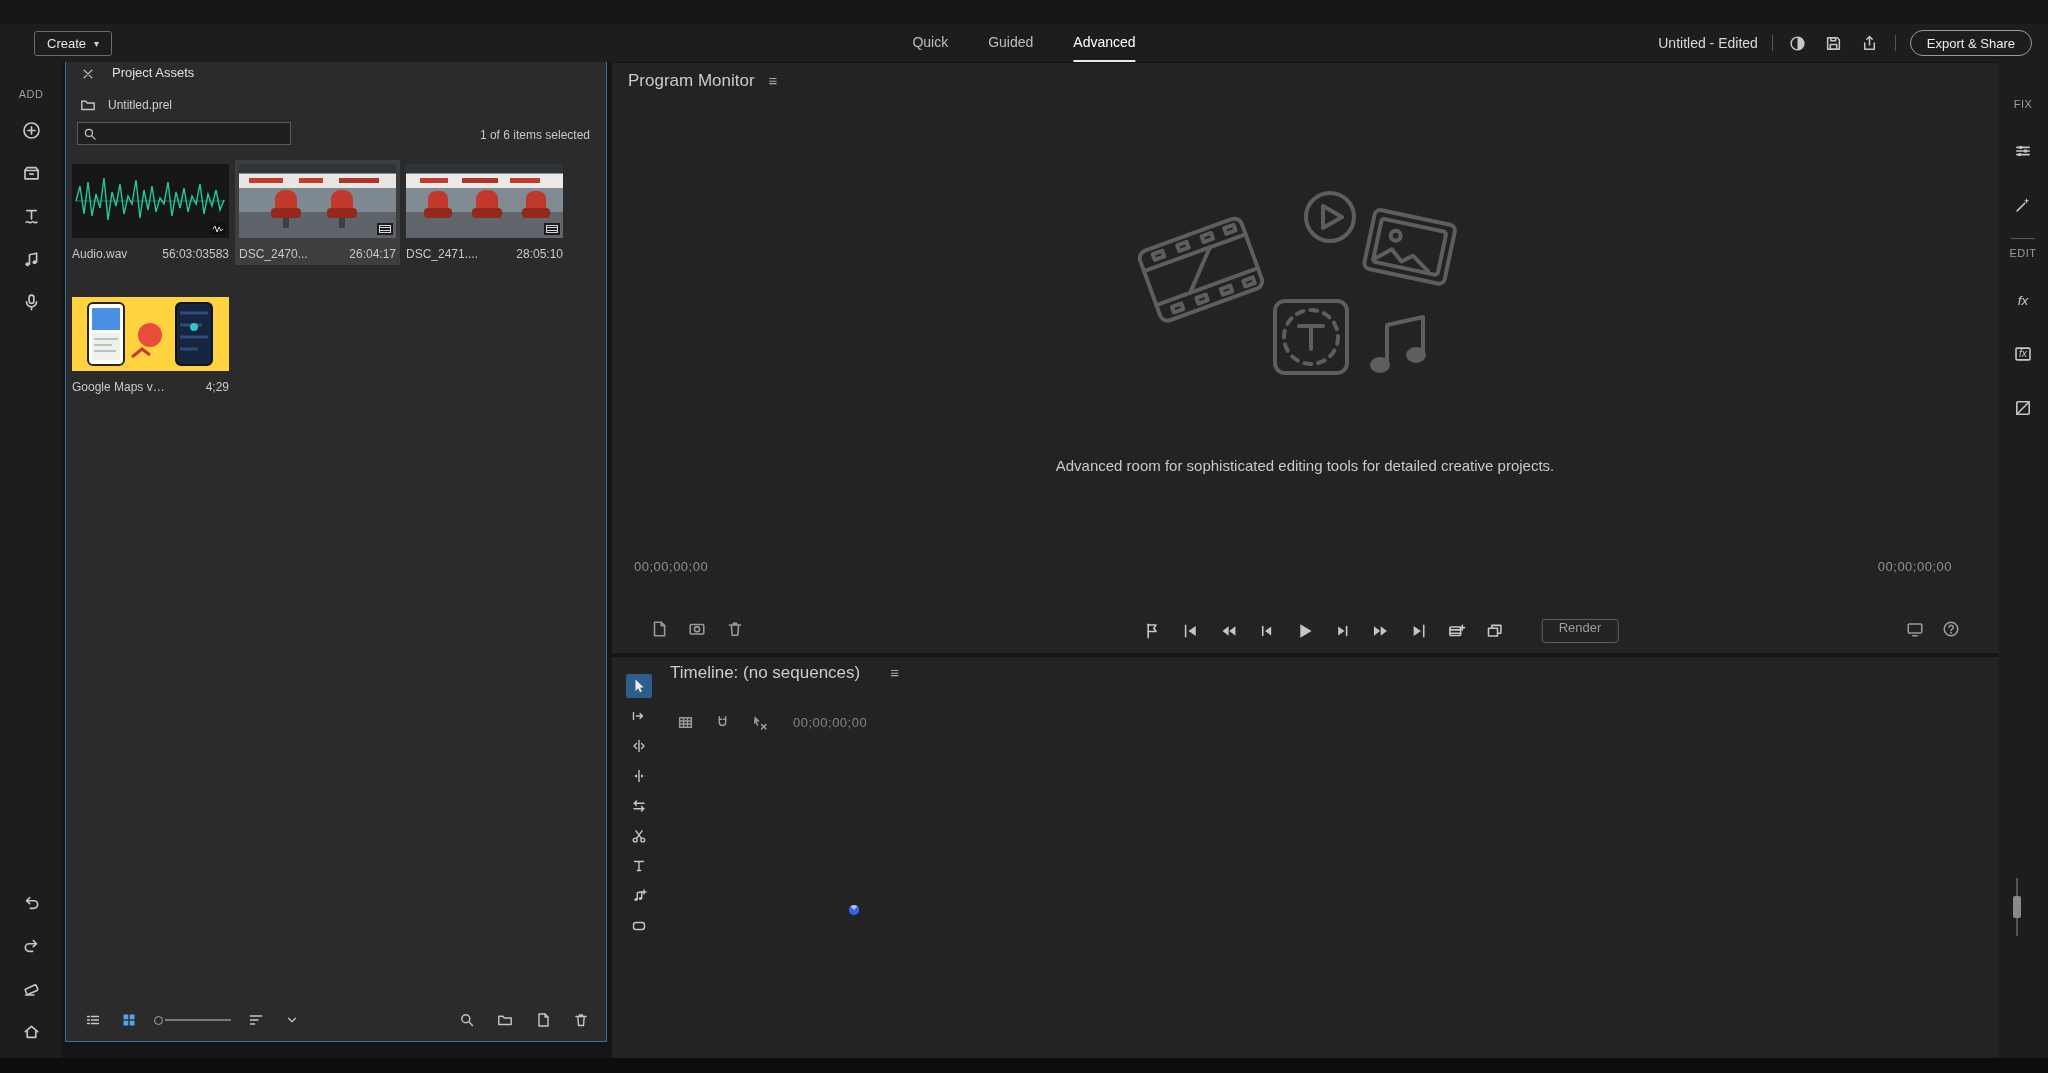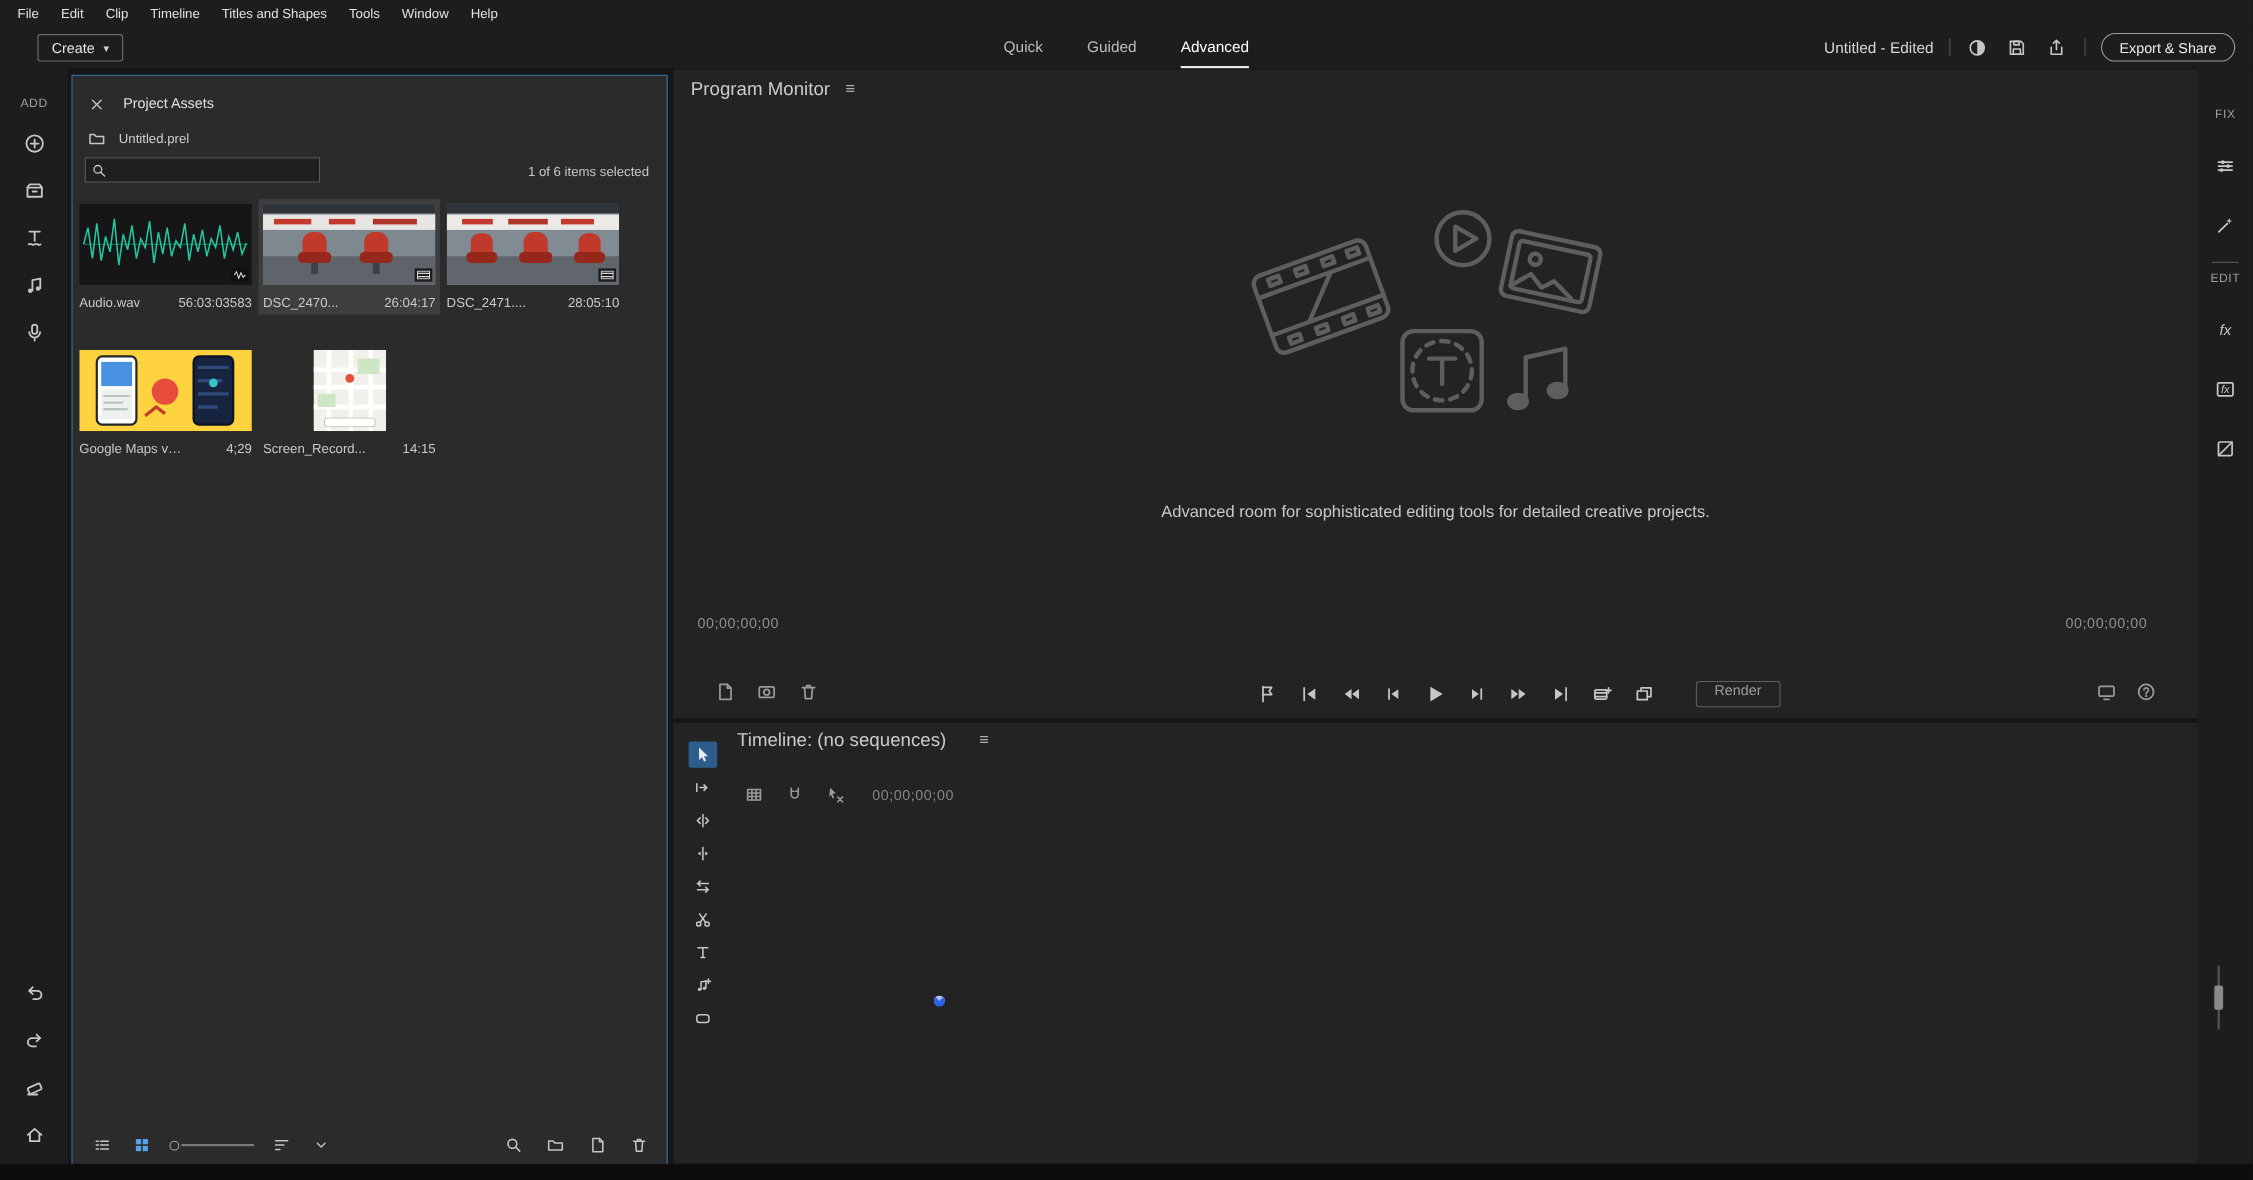--- a/index.html
+++ b/index.html
@@ -34,21 +34,21 @@
   .rail-btn { width:26px; height:26px; display:flex; align-items:center; justify-content:center; margin-top:17px; }
   .rail-bottom { margin-top:auto; display:flex; flex-direction:column; align-items:center; padding-bottom:14px; }
   .rail-bottom .rail-btn { margin-top:17px; }
   .right-rail { position:absolute; right:0; top:62px; bottom:15px; width:50px; background:#1d1d1d;
                 display:flex; flex-direction:column; align-items:center; padding-top:28px; z-index:4; }
   .right-rail .rail-btn { margin-top:28px; }
   .hdiv { width:24px; height:1px; background:#5a5a5a; margin-top:20px; }
   .right-rail .rail-label { margin-top:8px; }
 
   
-  .assets-panel { position:absolute; left:65px; top:68px; width:542px; height:995px;
+  .assets-panel { position:absolute; left:65px; top:47px; width:542px; height:995px;
                   background:#2b2b2b; border:1px solid #35719f; z-index:3; }
   .ap-close { position:absolute; left:14px; top:18px; width:16px; height:16px; }
   .ap-title { position:absolute; left:46px; top:17px; font-size:13px; color:#e0e0e0; }
   .ap-file-icon { position:absolute; left:14px; top:49px; }
   .ap-file { position:absolute; left:42px; top:50px; font-size:12px; color:#cfcfcf; }
   .ap-search { position:absolute; left:11px; top:74px; width:214px; height:23px; background:#1f1f1f;
                border:1px solid #5a5a5a; }
   .ap-search input { position:absolute; left:24px; top:0; width:186px; height:21px; background:transparent;
                border:none; outline:none; color:#ddd; font-size:12px; font-family:"Liberation Sans",sans-serif;}
   .ap-search svg { position:absolute; left:5px; top:4px; }
@@ -116,30 +116,20 @@
   svg.i .f { fill:#c6c6c6; stroke:none; }
   svg.dim { stroke:#9a9a9a; }
   svg.dim .f { fill:#9a9a9a; }
   text.svgt { font-family:"Liberation Sans",sans-serif; }
 </style>
 </head>
 <body>
 
 <div class="app">
 
-  <div class="menubar">
-    <span class="menu-item">File</span>
-    <span class="menu-item">Edit</span>
-    <span class="menu-item">Clip</span>
-    <span class="menu-item">Timeline</span>
-    <span class="menu-item">Titles and Shapes</span>
-    <span class="menu-item">Tools</span>
-    <span class="menu-item">Window</span>
-    <span class="menu-item">Help</span>
-  </div>
 
   <div class="toolbar">
     <div class="create-btn">
       <span>Create</span>
       <span class="chev">▾</span>
     </div>
     <div class="mode-tabs">
       <div class="tab">Quick</div>
       <div class="tab">Guided</div>
       <div class="tab active">Advanced</div>
@@ -353,36 +343,20 @@
             <circle cx="122" cy="30" r="4" fill="#35c4c9"></circle>
             <path d="M60 60l10-8 8 6" stroke="#c23b2e" stroke-width="3" fill="none"></path>
           </svg>
         </div>
         <div class="card-label">
           <span class="nm">Google Maps vs ...</span>
           <span class="dur">4;29</span>
         </div>
       </div>
 
-      <div class="card">
-        <div class="thumb">
-          <svg class="art" width="66" height="74" viewBox="0 0 66 74">
-            <rect width="66" height="74" fill="#f2f0ea"></rect>
-            <path d="M0 18h66M0 34h66M0 52h66M14 0v74M34 0v74M52 0v74" stroke="#ffffff" stroke-width="4"></path>
-            <rect x="4" y="40" width="16" height="12" fill="#cfe6c4"></rect>
-            <rect x="40" y="8" width="20" height="14" fill="#cfe6c4"></rect>
-            <circle cx="33" cy="26" r="4" fill="#e74c3c"></circle>
-            <rect x="10" y="62" width="46" height="8" rx="3" fill="#ffffff" stroke="#c9c9c2"></rect>
-          </svg>
-        </div>
-        <div class="card-label">
-          <span class="nm">Screen_Record...</span>
-          <span class="dur">14:15</span>
-        </div>
-      </div>
 
     </div>
 
     <div class="ap-foot">
       <div class="foot-group">
         <span class="icon-btn">
           <svg class="i" width="16" height="16" viewBox="0 0 16 16">
             <path d="M2.5 4.5h2M2.5 8h2M2.5 11.5h2M6.5 4.5h7M6.5 8h7M6.5 11.5h7"></path>
           </svg>
         </span>

